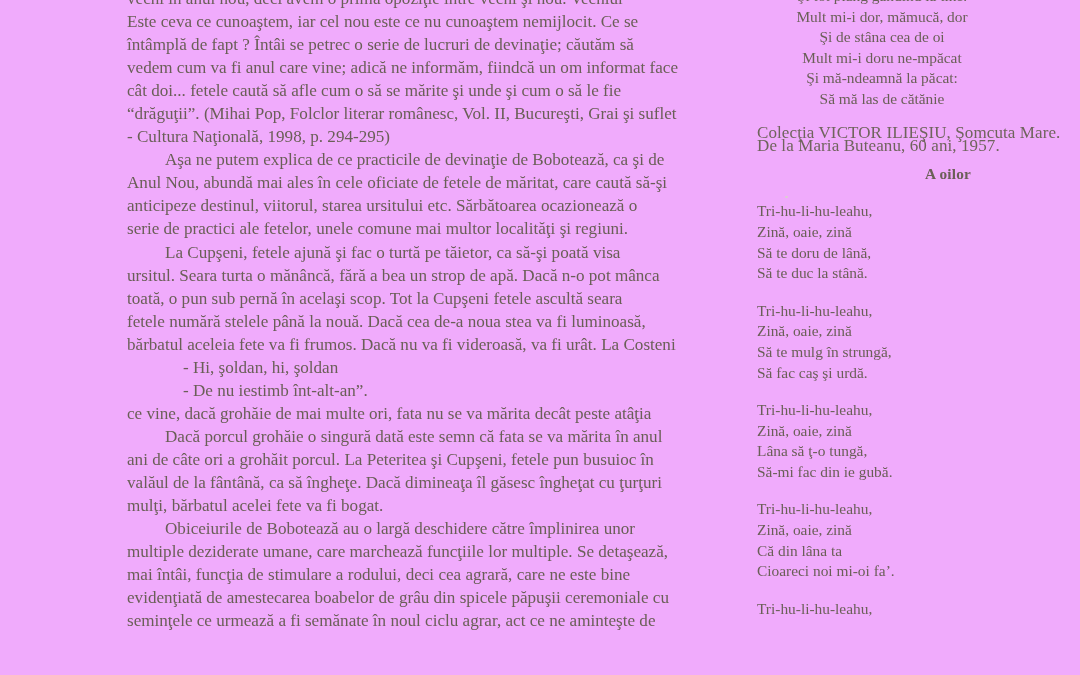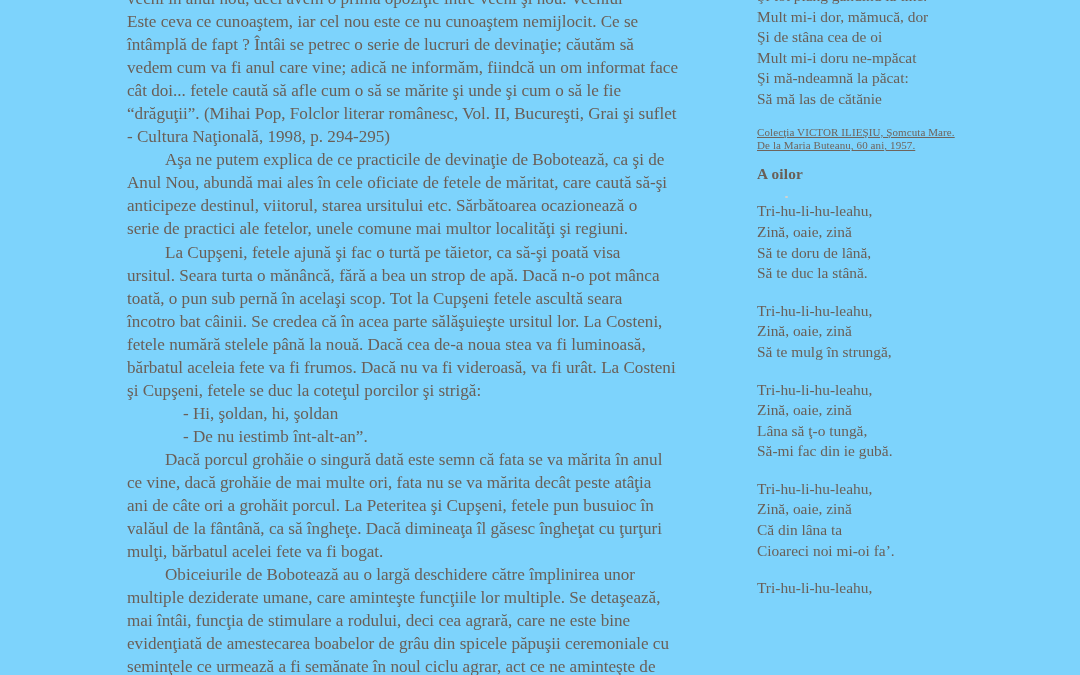--- a/index.html
+++ b/index.html
@@ -11,21 +11,21 @@
     width: 1080px;
     height: 675px;
     overflow: hidden;
     font-family: "Liberation Serif", "DejaVu Serif", serif;
     color: #6b6058;
     position: relative;
   }
   #page {
     position: absolute;
     inset: 0;
-    background: #7dd3fc;
+    background: #f0abfc;
   }
 
   
   #left-col {
     position: absolute;
     left: 127px;
     top: -13px;
     width: 600px;
     font-size: 17.1px;
     line-height: 23.05px;
@@ -50,41 +50,41 @@
     font-size: 15.4px;
     line-height: 20.6px;
     color: #6a5f57;
   }
   #right-col .verse {
     margin: 0 0 16px 0;
   }
   #right-col .verse .ln {
     display: block;
     white-space: pre;
+    text-align: center;
   }
   #right-col .stanza {
     margin: 0 0 17px 0;
     font-family: Liberation Serif, serif;
   }
   .song-title {
     font-weight: bold;
-    text-align: left;
+    text-align: right;
     font-size: 15.3px;
     margin: 11px 0 17px 0;
     letter-spacing: .2px;
     color: #6a5f57;
     padding-right: 36px;
   }
   .credit {
-    font-size: 11px;
+    font-size: 17px;
     line-height: 13.6px;
     letter-spacing: .1px;
     color: #6f645c;
     margin-top: 1px;
-    text-decoration: underline;
   }
   .credit .ln {
     display: block;
     white-space: pre;
   }
 
   
   .speck {
     position: absolute;
     width: 3px;
@@ -114,42 +114,40 @@
       <span class="ln" style="text-indent:38px">Aşa ne putem explica de ce practicile de devinaţie de Bobotează, ca şi de</span>
       <span class="ln">Anul Nou, abundă mai ales în cele oficiate de fetele de măritat, care caută să-şi</span>
       <span class="ln">anticipeze destinul, viitorul, starea ursitului etc. Sărbătoarea ocazionează o</span>
       <span class="ln">serie de practici ale fetelor, unele comune mai multor localităţi şi regiuni.</span>
     </p>
 
     <p class="para">
       <span class="ln" style="text-indent:38px">La Cupşeni, fetele ajună şi fac o turtă pe tăietor, ca să-şi poată visa</span>
       <span class="ln">ursitul. Seara turta o mănâncă, fără a bea un strop de apă. Dacă n-o pot mânca</span>
       <span class="ln">toată, o pun sub pernă în acelaşi scop. Tot la Cupşeni fetele ascultă seara</span>
-      <span class="ln">încotro bat câinii. Se credea că în acea parte sălăşuieşte ursitul lor. La Costeni,</span>
       <span class="ln">fetele numără stelele până la nouă. Dacă cea de-a noua stea va fi luminoasă,</span>
       <span class="ln">bărbatul aceleia fete va fi frumos. Dacă nu va fi videroasă, va fi urât. La Costeni</span>
-      <span class="ln">şi Cupşeni, fetele se duc la coteţul porcilor şi strigă:</span>
     </p>
 
     <p class="para">
       <span class="ln" style="text-indent:56px">- Hi, şoldan, hi, şoldan</span>
       <span class="ln" style="text-indent:56px">- De nu iestimb înt-alt-an”.</span>
     </p>
 
     <p class="para">
+      <span class="ln">ce vine, dacă grohăie de mai multe ori, fata nu se va mărita decât peste atâţia</span>
       <span class="ln" style="text-indent:38px">Dacă porcul grohăie o singură dată este semn că fata se va mărita în anul</span>
-      <span class="ln">ce vine, dacă grohăie de mai multe ori, fata nu se va mărita decât peste atâţia</span>
       <span class="ln">ani de câte ori a grohăit porcul. La Peteritea şi Cupşeni, fetele pun busuioc în</span>
       <span class="ln">valăul de la fântână, ca să îngheţe. Dacă dimineaţa îl găsesc îngheţat cu ţurţuri</span>
       <span class="ln">mulţi, bărbatul acelei fete va fi bogat.</span>
     </p>
 
     <p class="para">
       <span class="ln" style="text-indent:38px">Obiceiurile de Bobotează au o largă deschidere către împlinirea unor</span>
-      <span class="ln">multiple deziderate umane, care aminteşte funcţiile lor multiple. Se detaşează,</span>
+      <span class="ln">multiple deziderate umane, care marchează funcţiile lor multiple. Se detaşează,</span>
       <span class="ln">mai întâi, funcţia de stimulare a rodului, deci cea agrară, care ne este bine</span>
       <span class="ln">evidenţiată de amestecarea boabelor de grâu din spicele păpuşii ceremoniale cu</span>
       <span class="ln">seminţele ce urmează a fi semănate în noul ciclu agrar, act ce ne aminteşte de</span>
 
     </p>
 
   </div>
 
   <div id="right-col">
 
@@ -173,20 +171,21 @@
       <span class="ln">Tri-hu-li-hu-leahu,</span>
       <span class="ln">Zină, oaie, zină</span>
       <span class="ln">Să te doru de lână,</span>
       <span class="ln">Să te duc la stână.</span>
     </div>
 
     <div class="stanza">
       <span class="ln">Tri-hu-li-hu-leahu,</span>
       <span class="ln">Zină, oaie, zină</span>
       <span class="ln">Să te mulg în strungă,</span>
+      <span class="ln">Să fac caş şi urdă.</span>
     </div>
 
     <div class="stanza">
       <span class="ln">Tri-hu-li-hu-leahu,</span>
       <span class="ln">Zină, oaie, zină</span>
       <span class="ln">Lâna să ţ-o tungă,</span>
       <span class="ln">Să-mi fac din ie gubă.</span>
     </div>
 
     <div class="stanza">

